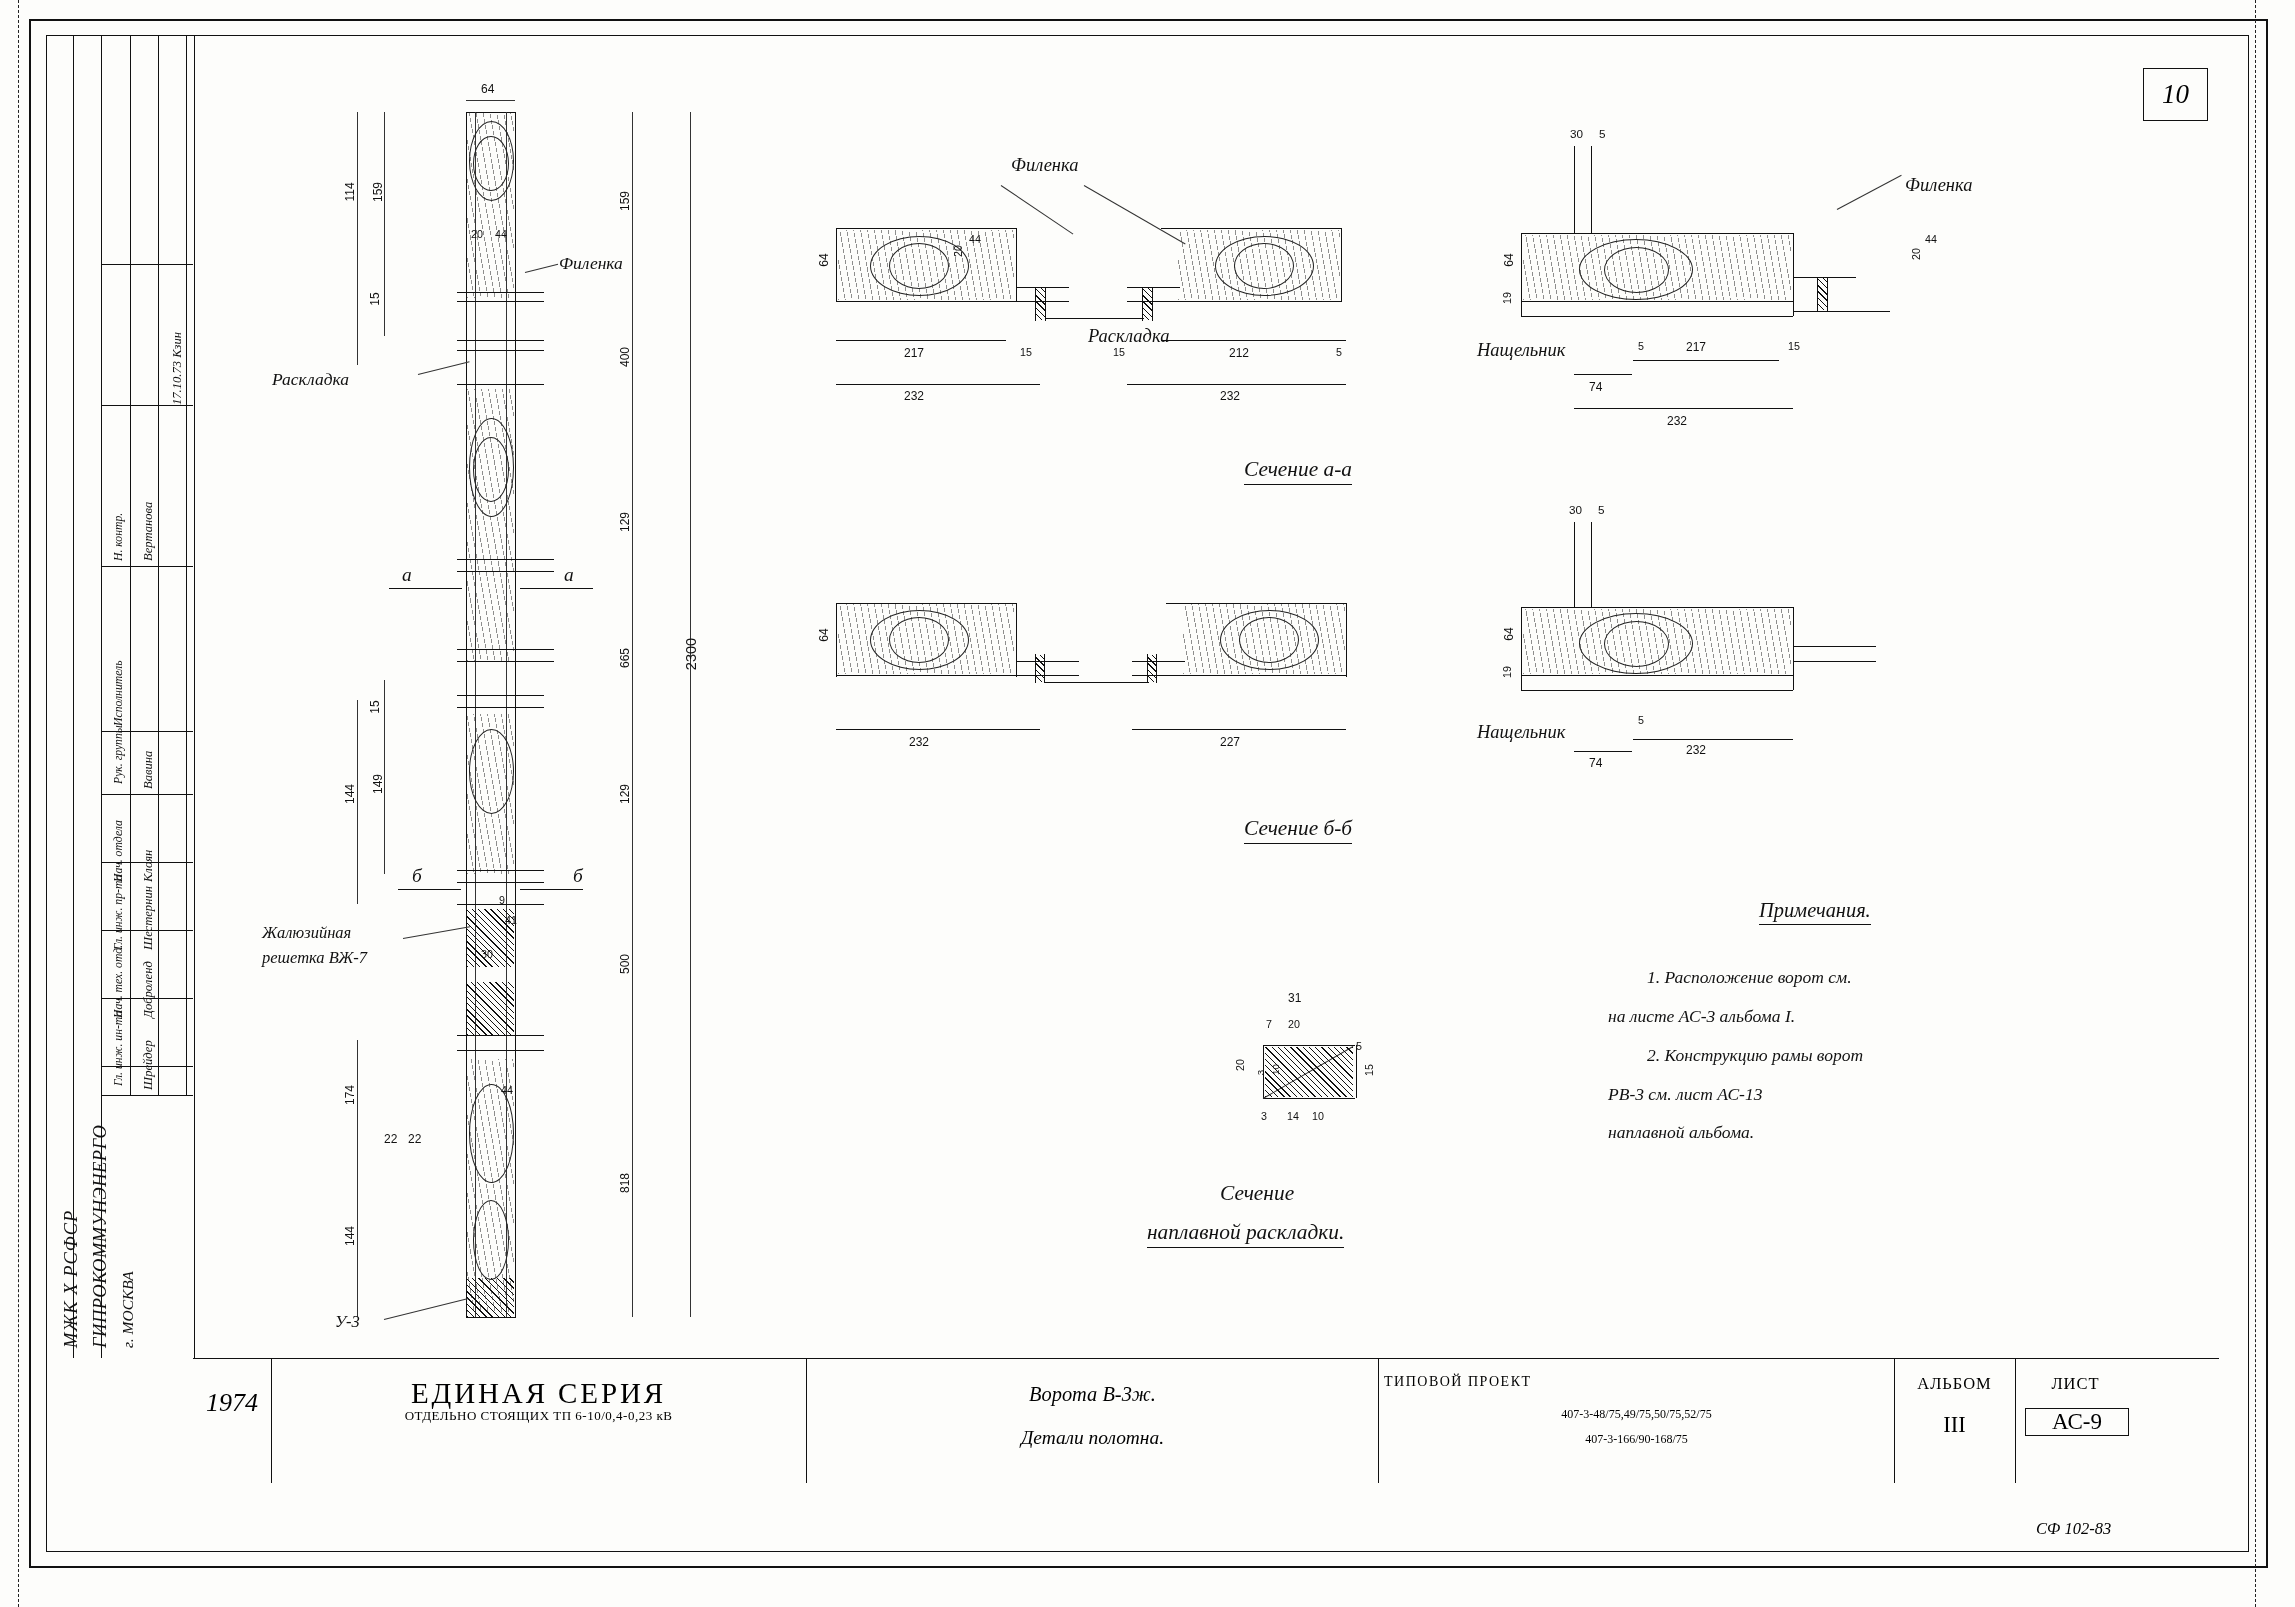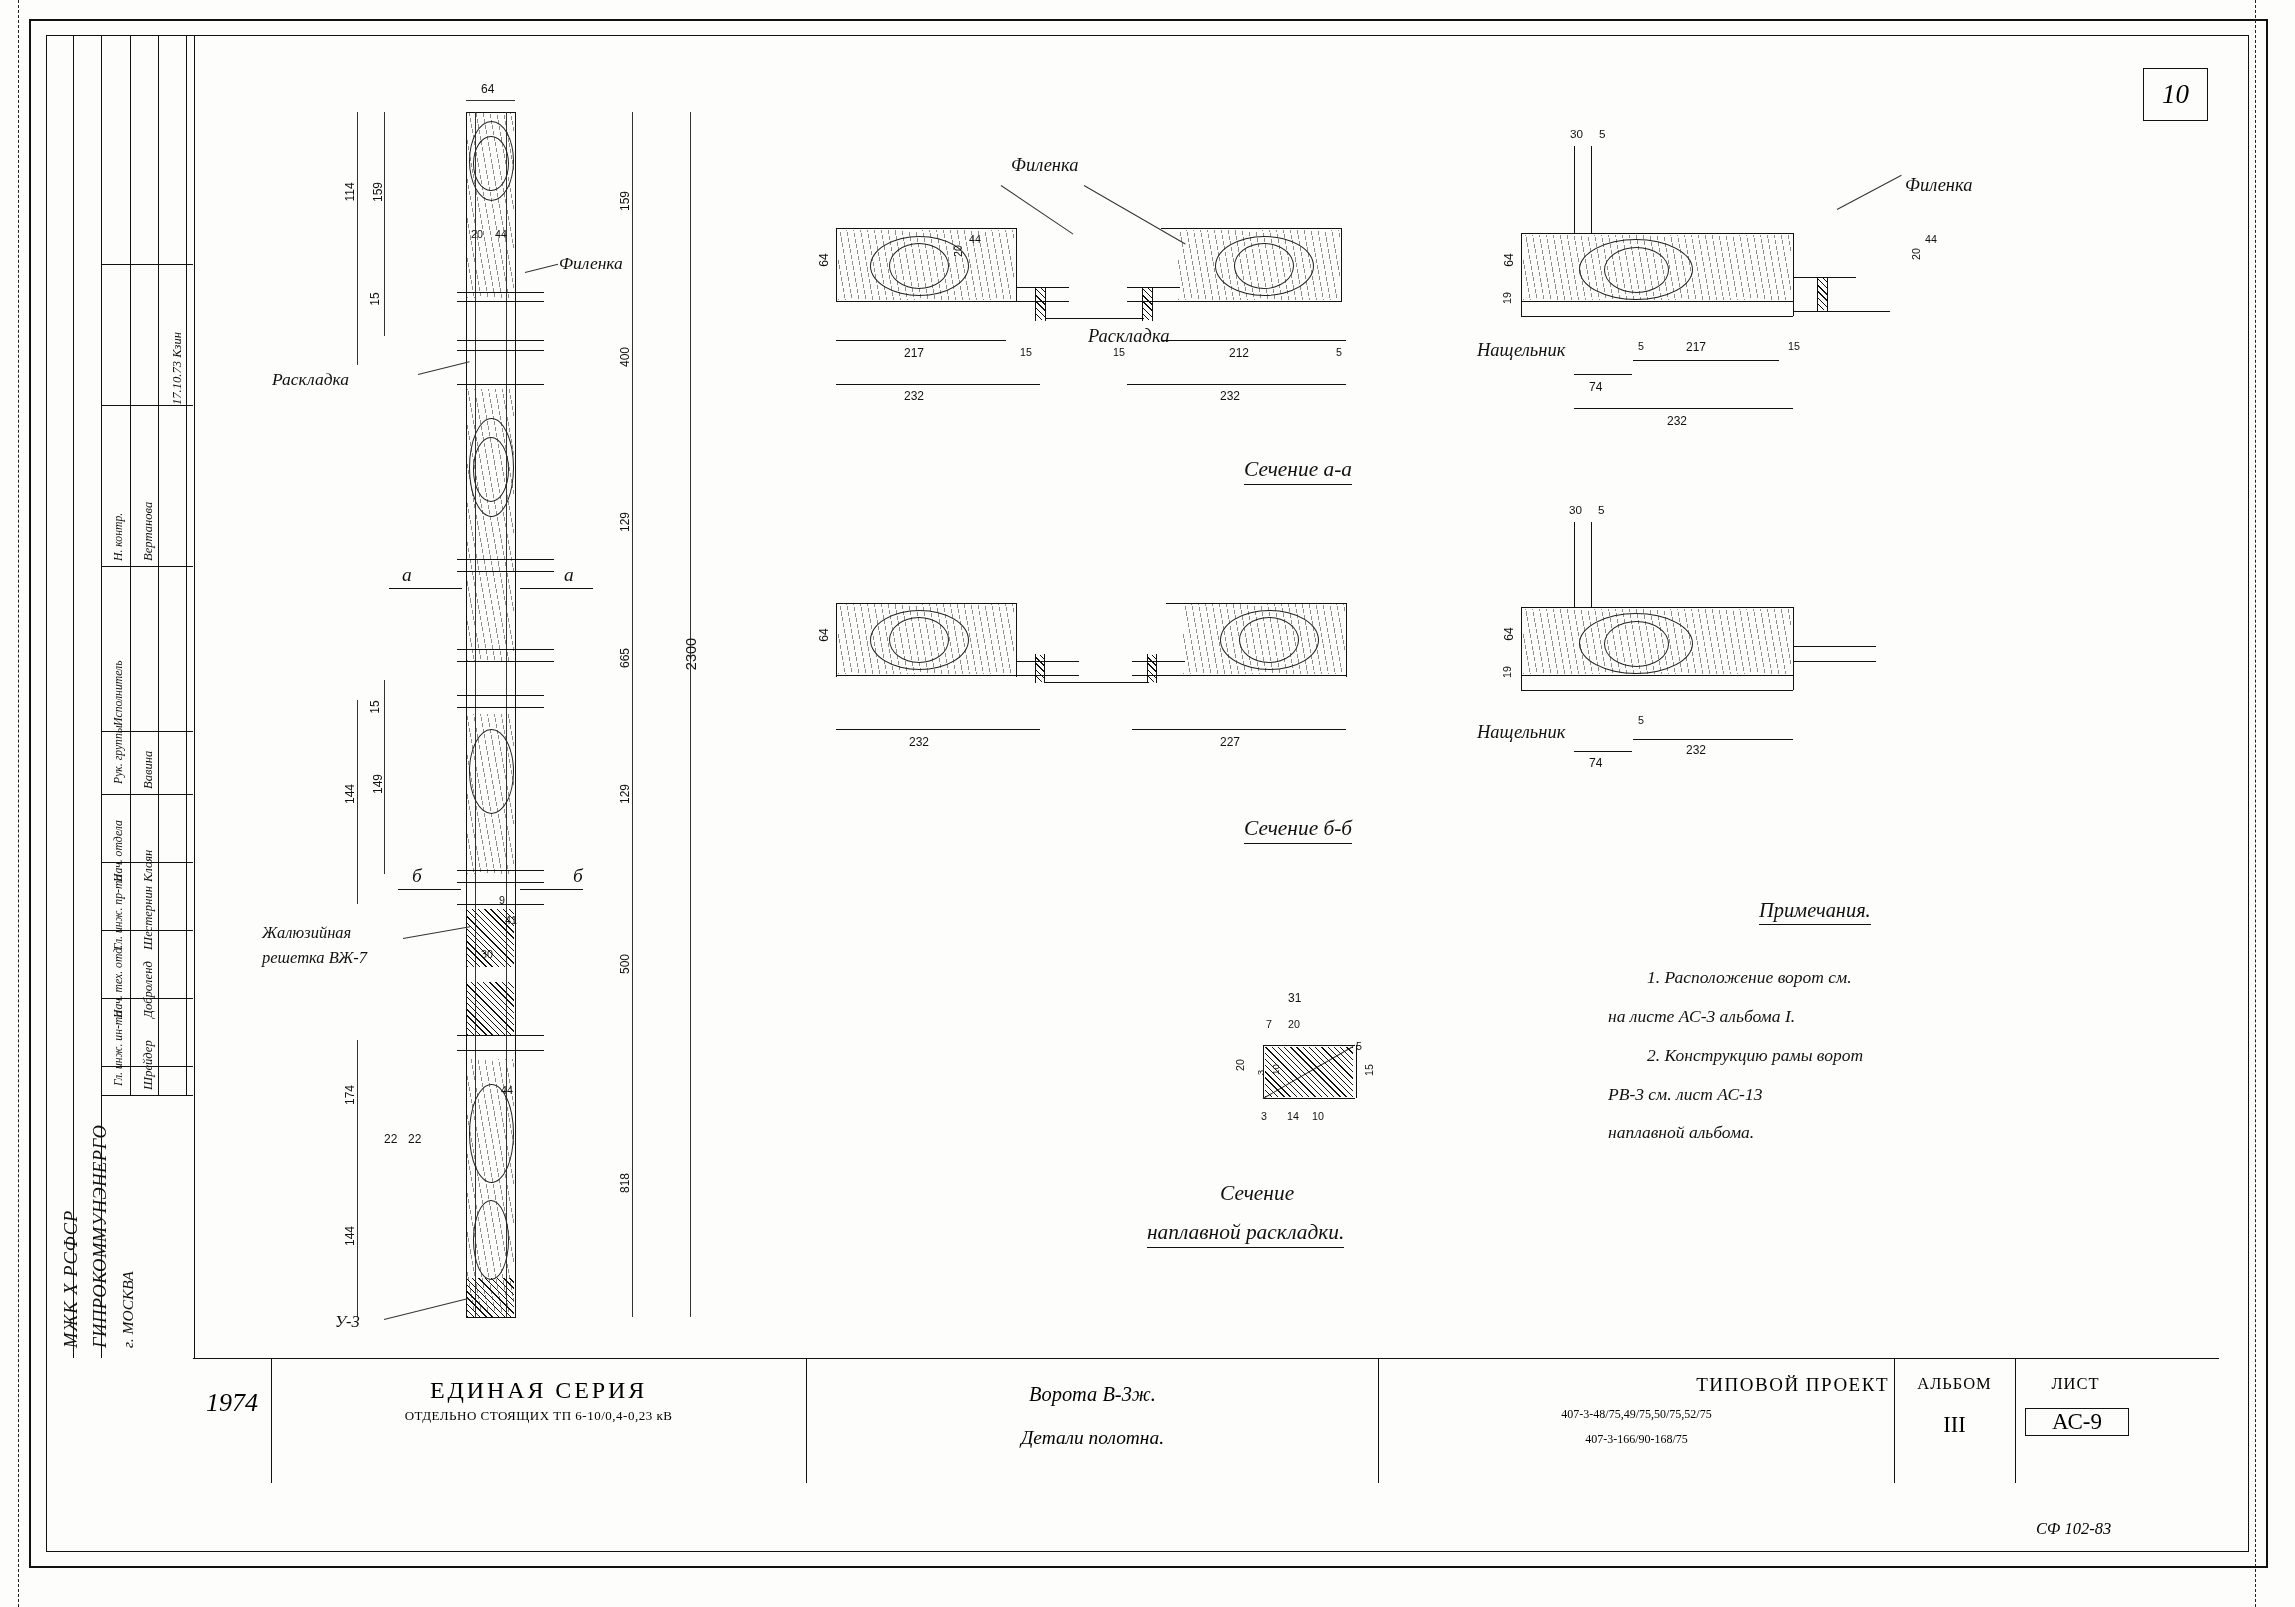--- a/index.html
+++ b/index.html
@@ -425,27 +425,27 @@
   <div id="title">
     <div class="tcell" style="left:0;width:78px;"></div>
     <div class="tcell" style="left:78px;width:535px;"></div>
     <div class="tcell" style="left:612px;width:573px;"></div>
     <div class="tcell" style="left:1186px;width:515px;"></div>
     <div class="tcell" style="left:1701px;width:121px;"></div>
     <div class="tcell" style="left:1822px;width:121px;border-right:none;"></div>
 
     <div style="position:absolute;left:0;width:78px;top:29px;text-align:center;font-family:'Liberation Serif',serif;font-style:italic;font-size:26px;">1974</div>
 
-    <div style="position:absolute;left:83px;width:525px;top:17.5px;text-align:center;font-size:24px;letter-spacing:2.9px;font-family:'Liberation Serif',serif;">ЕДИНАЯ СЕРИЯ</div>
+    <div style="position:absolute;left:83px;width:525px;top:17.5px;text-align:center;font-size:29px;letter-spacing:2.9px;font-family:'Liberation Serif',serif;">ЕДИНАЯ СЕРИЯ</div>
     <div style="position:absolute;left:83px;width:525px;top:49px;text-align:center;font-size:13px;letter-spacing:0.5px;font-family:'Liberation Serif',serif;">ОТДЕЛЬНО СТОЯЩИХ ТП 6-10/0,4-0,23 кВ</div>
 
     <div style="position:absolute;left:632px;width:535px;top:24px;font-size:20.4px;font-family:'Liberation Serif',serif;font-style:italic;text-align:center;">Ворота В-3ж.</div>
     <div style="position:absolute;left:632px;width:535px;top:68px;font-size:19.4px;font-family:'Liberation Serif',serif;font-style:italic;text-align:center;">Детали полотна.</div>
 
-    <div style="position:absolute;left:1191px;width:505px;top:14.6px;text-align:right;font-size:19px;letter-spacing:1.5px;font-family:'Liberation Serif',serif;">ТИПОВОЙ ПРОЕКТ</div>
+    <div style="position:absolute;left:1191px;width:505px;top:14.6px;text-align:left;font-size:14px;letter-spacing:1.5px;font-family:'Liberation Serif',serif;">ТИПОВОЙ ПРОЕКТ</div>
     <div style="position:absolute;left:1191px;width:505px;top:48px;text-align:center;font-size:12px;font-family:'Liberation Serif',serif;">407-3-48/75,49/75,50/75,52/75</div>
     <div style="position:absolute;left:1191px;width:505px;top:73px;text-align:center;font-size:12px;font-family:'Liberation Serif',serif;">407-3-166/90-168/75</div>
 
     <div style="position:absolute;left:1701px;width:121px;top:14.6px;text-align:center;font-size:16.5px;letter-spacing:1px;font-family:'Liberation Serif',serif;">АЛЬБОМ</div>
     <div style="position:absolute;left:1701px;width:121px;top:53px;text-align:center;font-size:22.4px;font-family:'Liberation Serif',serif;">III</div>
 
     <div style="position:absolute;left:1822px;width:121px;top:14.6px;text-align:center;font-size:16.5px;letter-spacing:1px;font-family:'Liberation Serif',serif;">ЛИСТ</div>
     <div style="position:absolute;left:1832px;width:102px;top:49px;text-align:center;font-size:23px;border:1.5px solid #111;font-family:'Liberation Serif',serif;">АС-9</div>
   </div>
 

